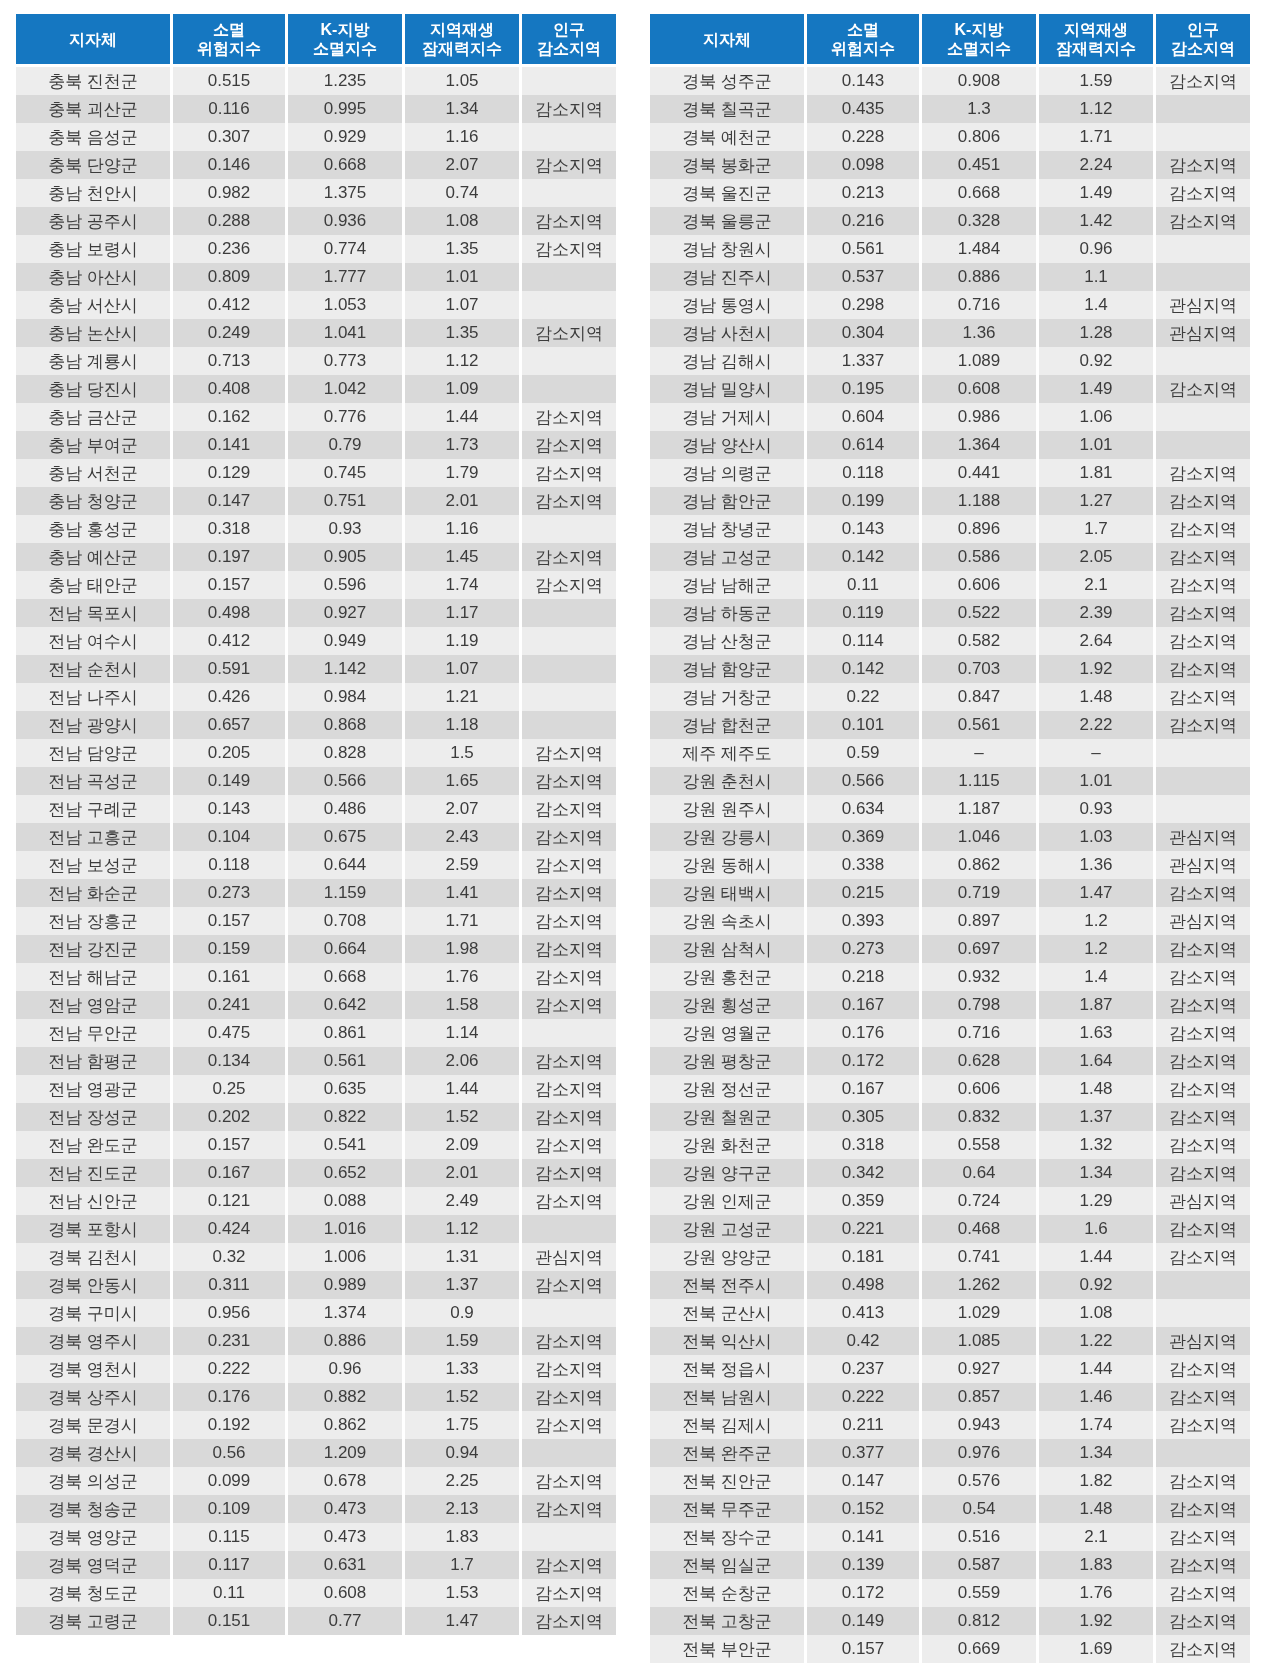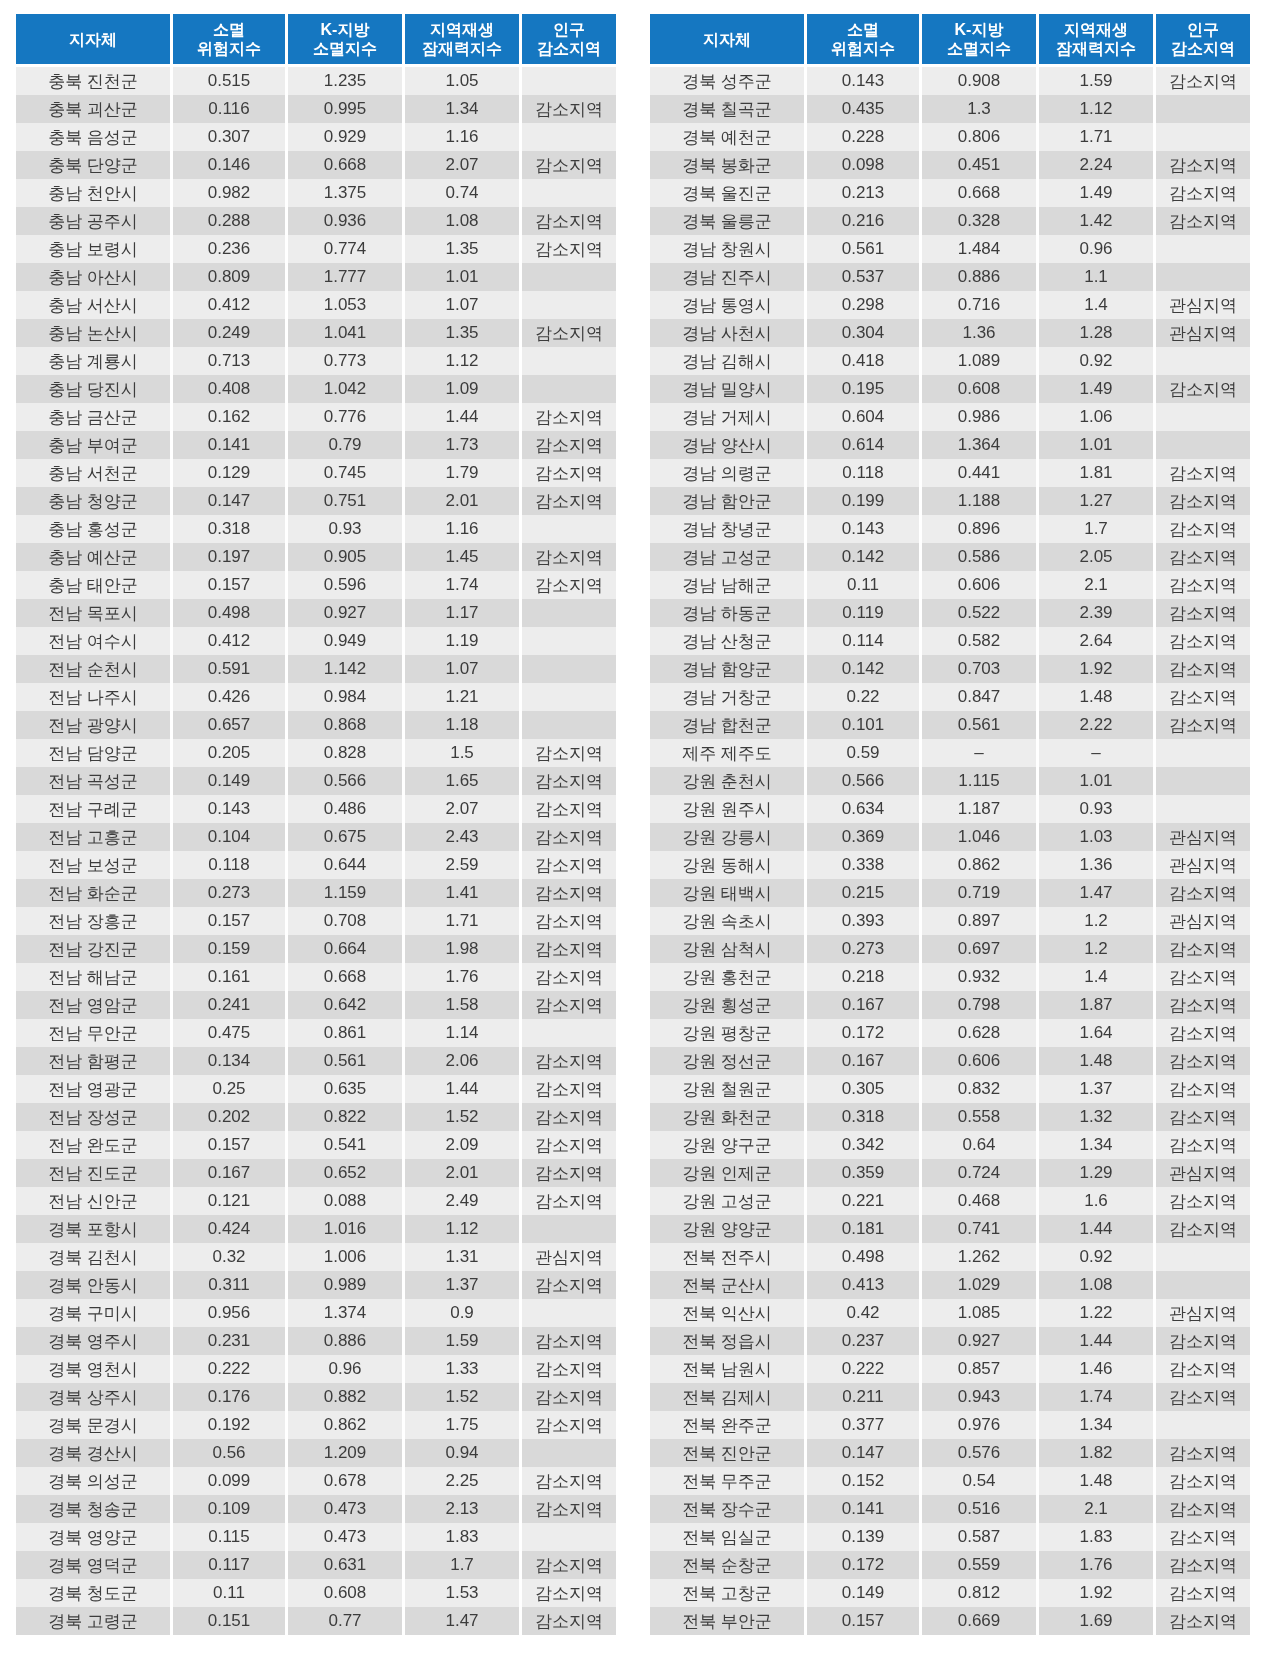--- a/index.html
+++ b/index.html
@@ -560,21 +560,21 @@
         </tr>
         <tr>
           <td>경남 사천시</td>
           <td>0.304</td>
           <td>1.36</td>
           <td>1.28</td>
           <td>관심지역</td>
         </tr>
         <tr>
           <td>경남 김해시</td>
-          <td>0.418</td>
+          <td>1.337</td>
           <td>1.089</td>
           <td>0.92</td>
           <td></td>
         </tr>
         <tr>
           <td>경남 밀양시</td>
           <td>0.195</td>
           <td>0.608</td>
           <td>1.49</td>
           <td>감소지역</td>
@@ -724,20 +724,27 @@
           <td>0.218</td>
           <td>0.932</td>
           <td>1.4</td>
           <td>감소지역</td>
         </tr>
         <tr>
           <td>강원 횡성군</td>
           <td>0.167</td>
           <td>0.798</td>
           <td>1.87</td>
+          <td>감소지역</td>
+        </tr>
+        <tr>
+          <td>강원 영월군</td>
+          <td>0.176</td>
+          <td>0.716</td>
+          <td>1.63</td>
           <td>감소지역</td>
         </tr>
         <tr>
           <td>강원 평창군</td>
           <td>0.172</td>
           <td>0.628</td>
           <td>1.64</td>
           <td>감소지역</td>
         </tr>
         <tr>

